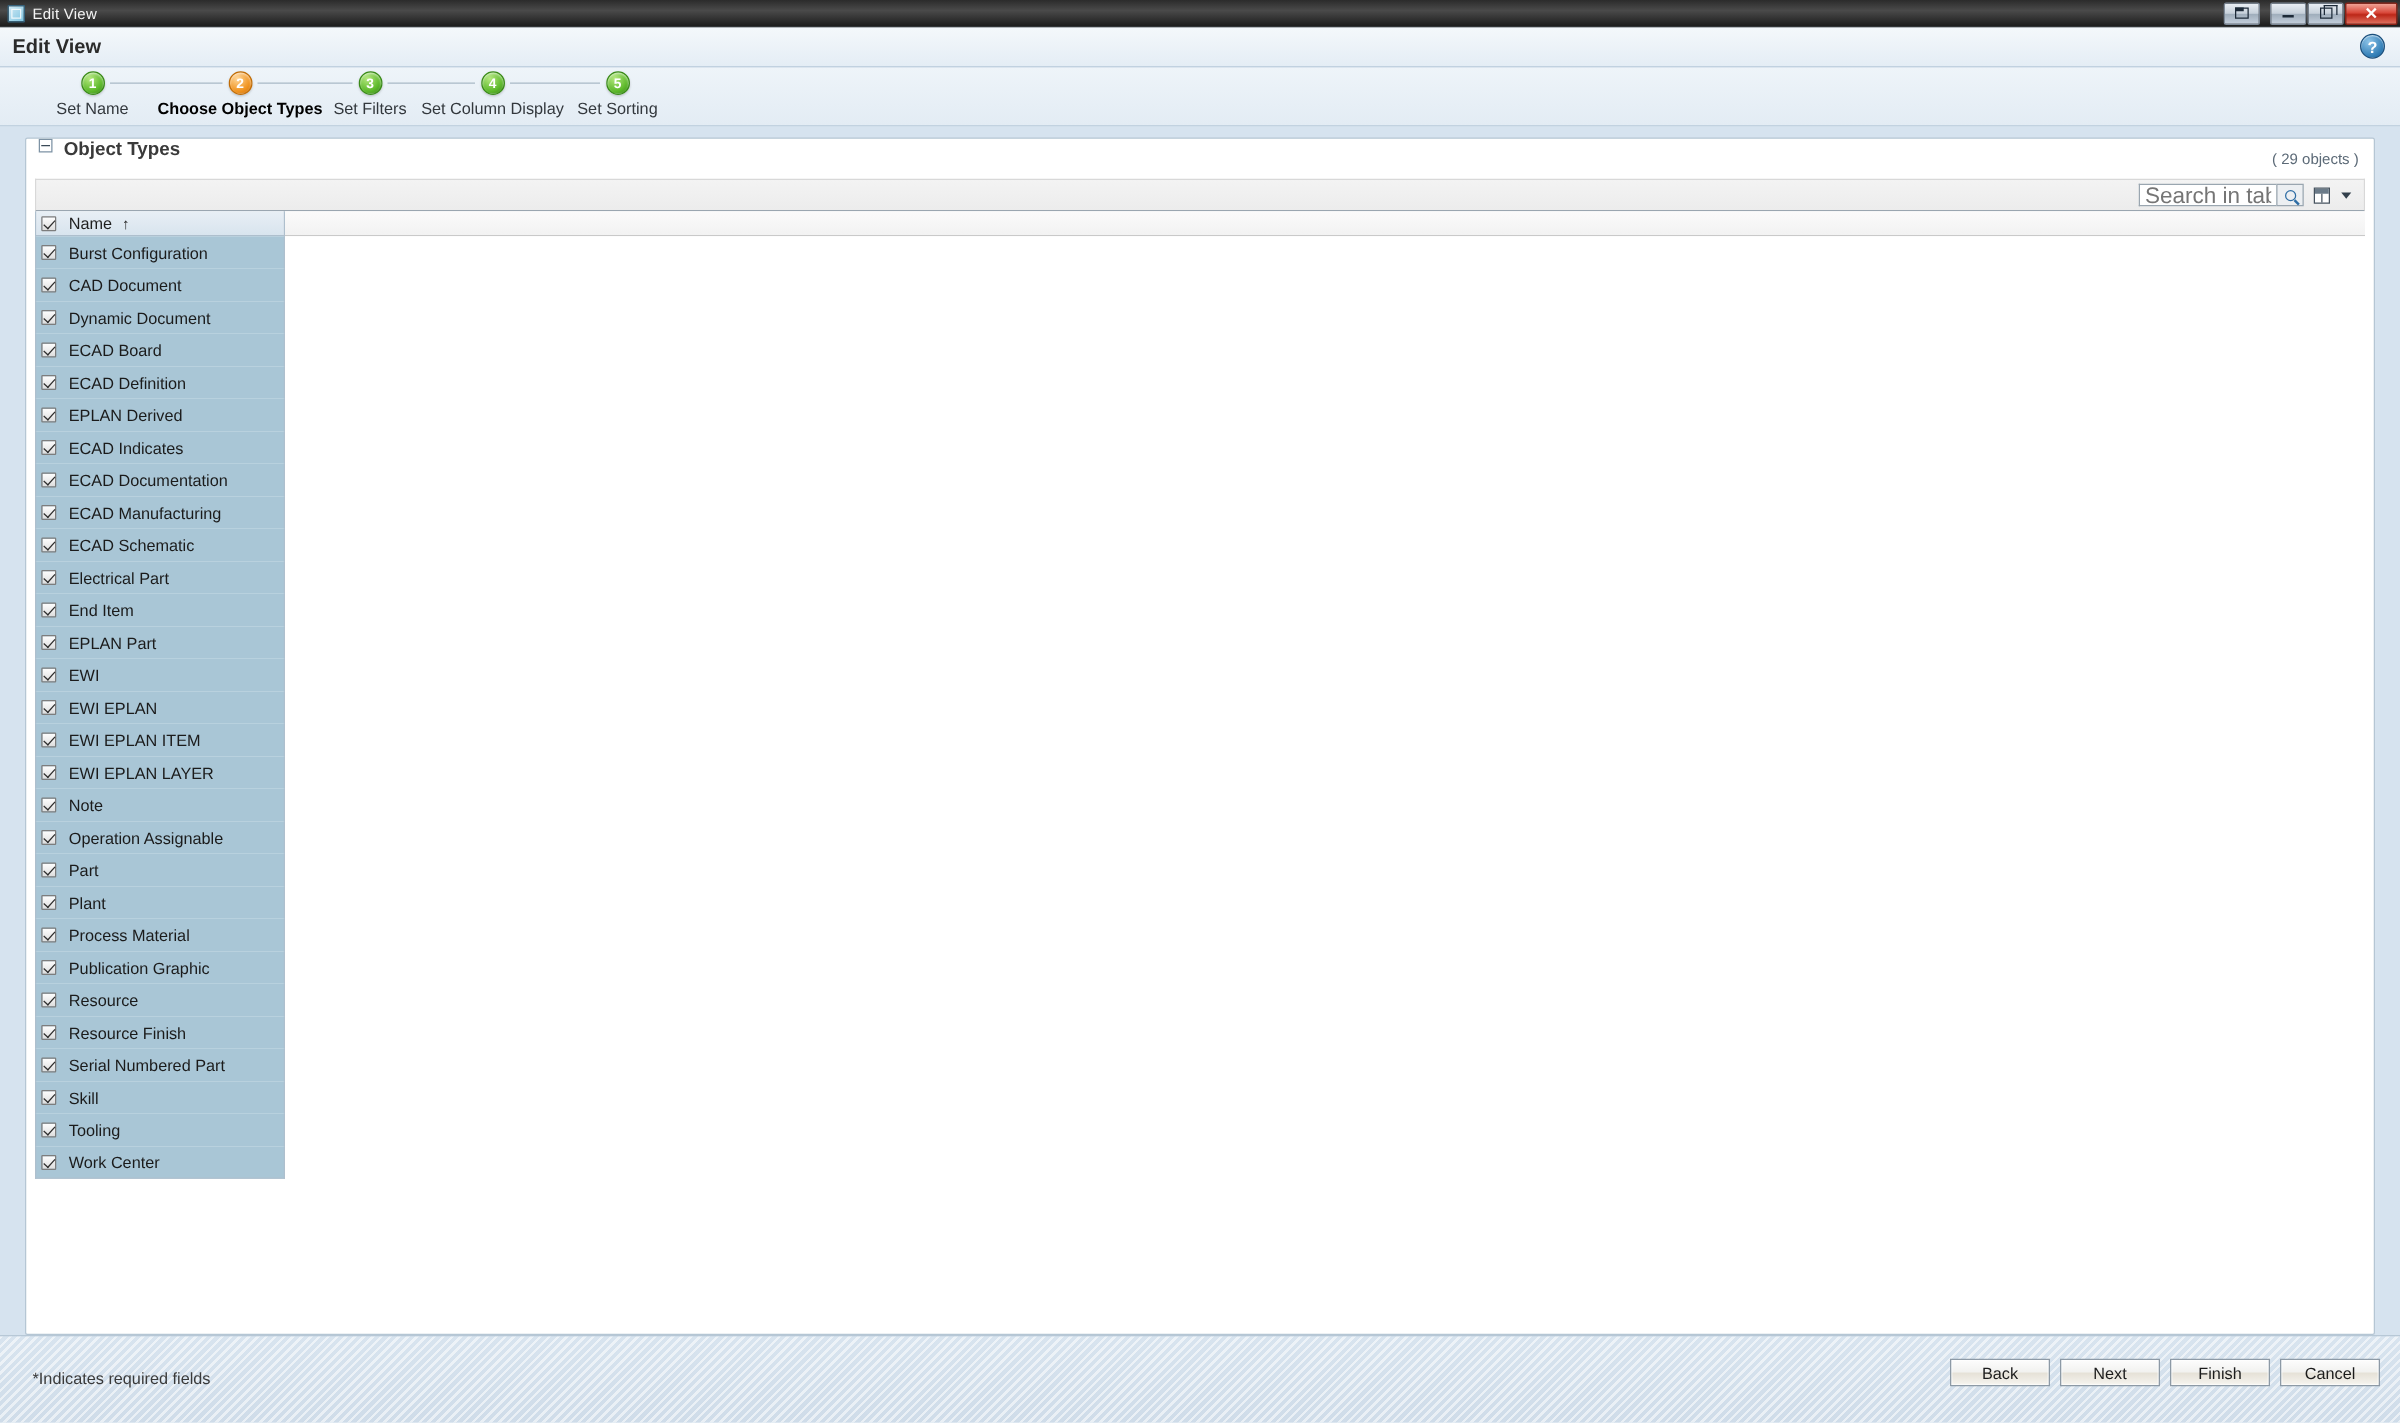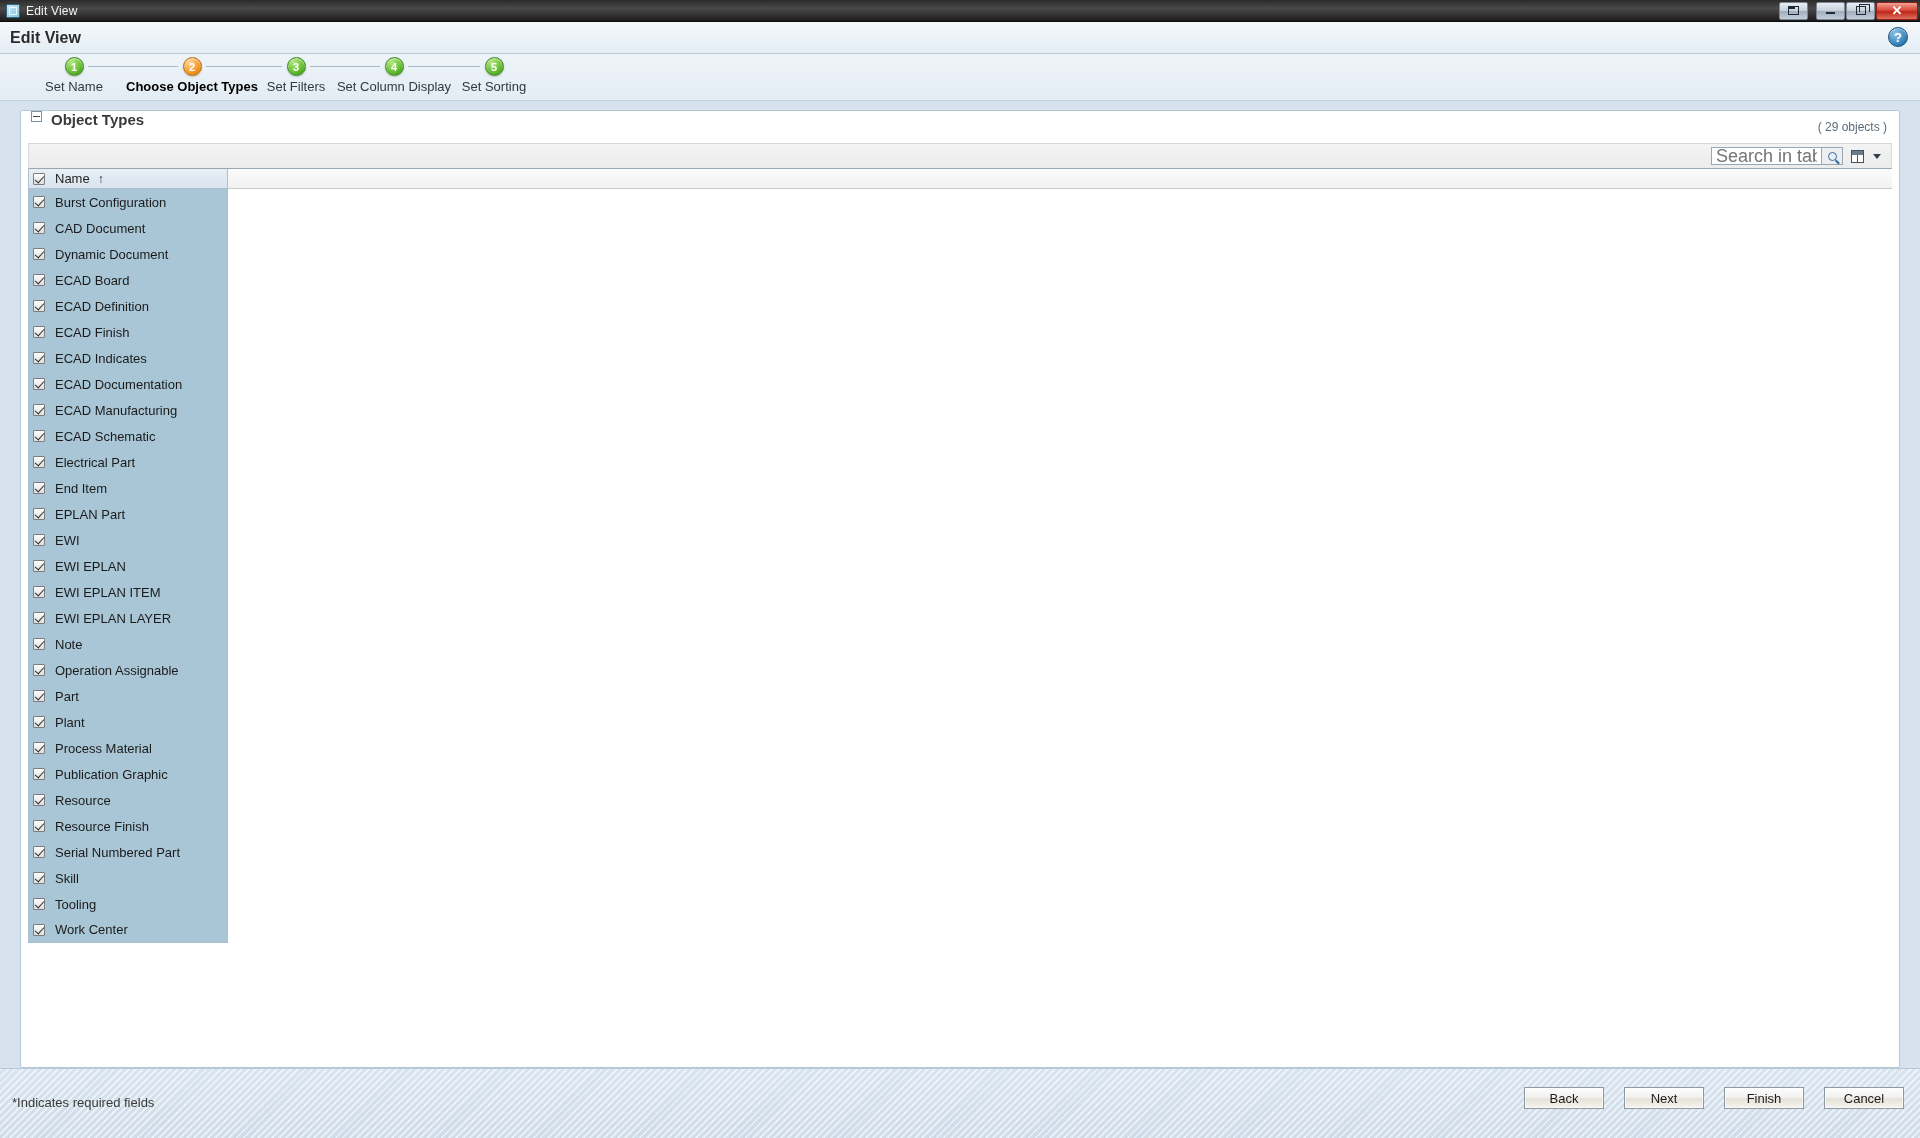--- a/index.html
+++ b/index.html
@@ -215,23 +215,23 @@
 
   
   .cmdbar{
     position:absolute;left:0;bottom:0;width:1920px;height:70px;
     background:
       repeating-linear-gradient(135deg,rgba(255,255,255,.55) 0 2px,rgba(255,255,255,0) 2px 5px),
       linear-gradient(to bottom,#d8e4ef 0%,#cfdce9 100%);
     border-top:1px solid #b7c8d6;
   }
   .req-note{
-    position:absolute;left:12px;top:26px;font-size:13px;color:#3a3a3a;
-  }
-  .btn-row{position:absolute;right:16px;top:18px;display:flex;gap:20px;}
+    position:absolute;left:26px;top:26px;font-size:13px;color:#3a3a3a;
+  }
+  .btn-row{position:absolute;right:16px;top:18px;display:flex;gap:8px;}
   .btn{
     width:80px;height:22px;
     border:1px solid #8d9aa6;
     background:linear-gradient(to bottom,#fdfdfd 0%,#f2f2f0 46%,#e6e2d8 54%,#f6f4ef 100%);
     font-size:13px;color:#1c1c1c;
     display:flex;align-items:center;justify-content:center;
     cursor:pointer; font-family:"Liberation Sans", sans-serif;
     box-shadow:inset 0 0 0 1px #ffffff99;
   }
 </style>
@@ -339,21 +339,21 @@
         <div class="row">
           <span class="chk checked"></span>
           <span class="row-label">ECAD Board</span>
         </div>
         <div class="row">
           <span class="chk checked"></span>
           <span class="row-label">ECAD Definition</span>
         </div>
         <div class="row">
           <span class="chk checked"></span>
-          <span class="row-label">ECAD Finish</span>
+          <span class="row-label">EPLAN Derived</span>
         </div>
         <div class="row">
           <span class="chk checked"></span>
           <span class="row-label">ECAD Indicates</span>
         </div>
         <div class="row">
           <span class="chk checked"></span>
           <span class="row-label">ECAD Documentation</span>
         </div>
         <div class="row">

